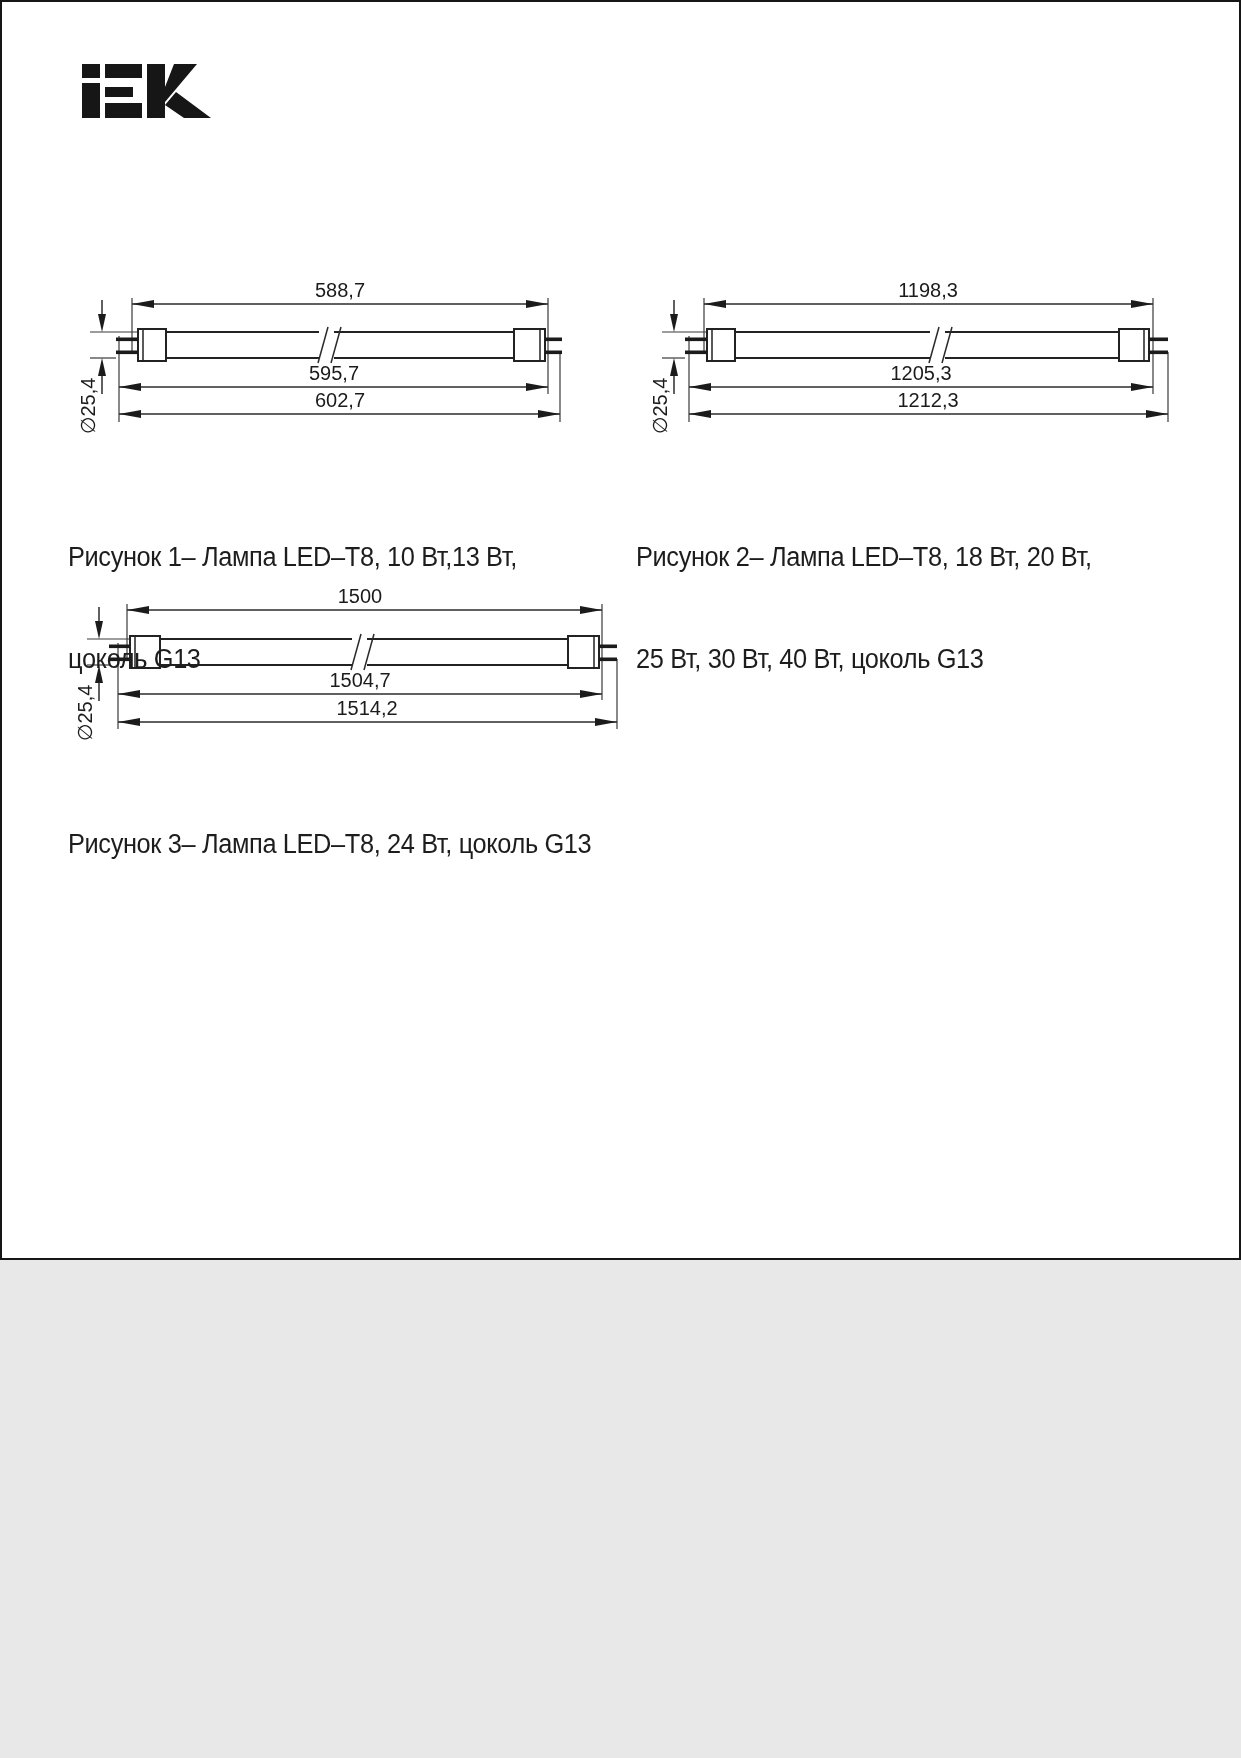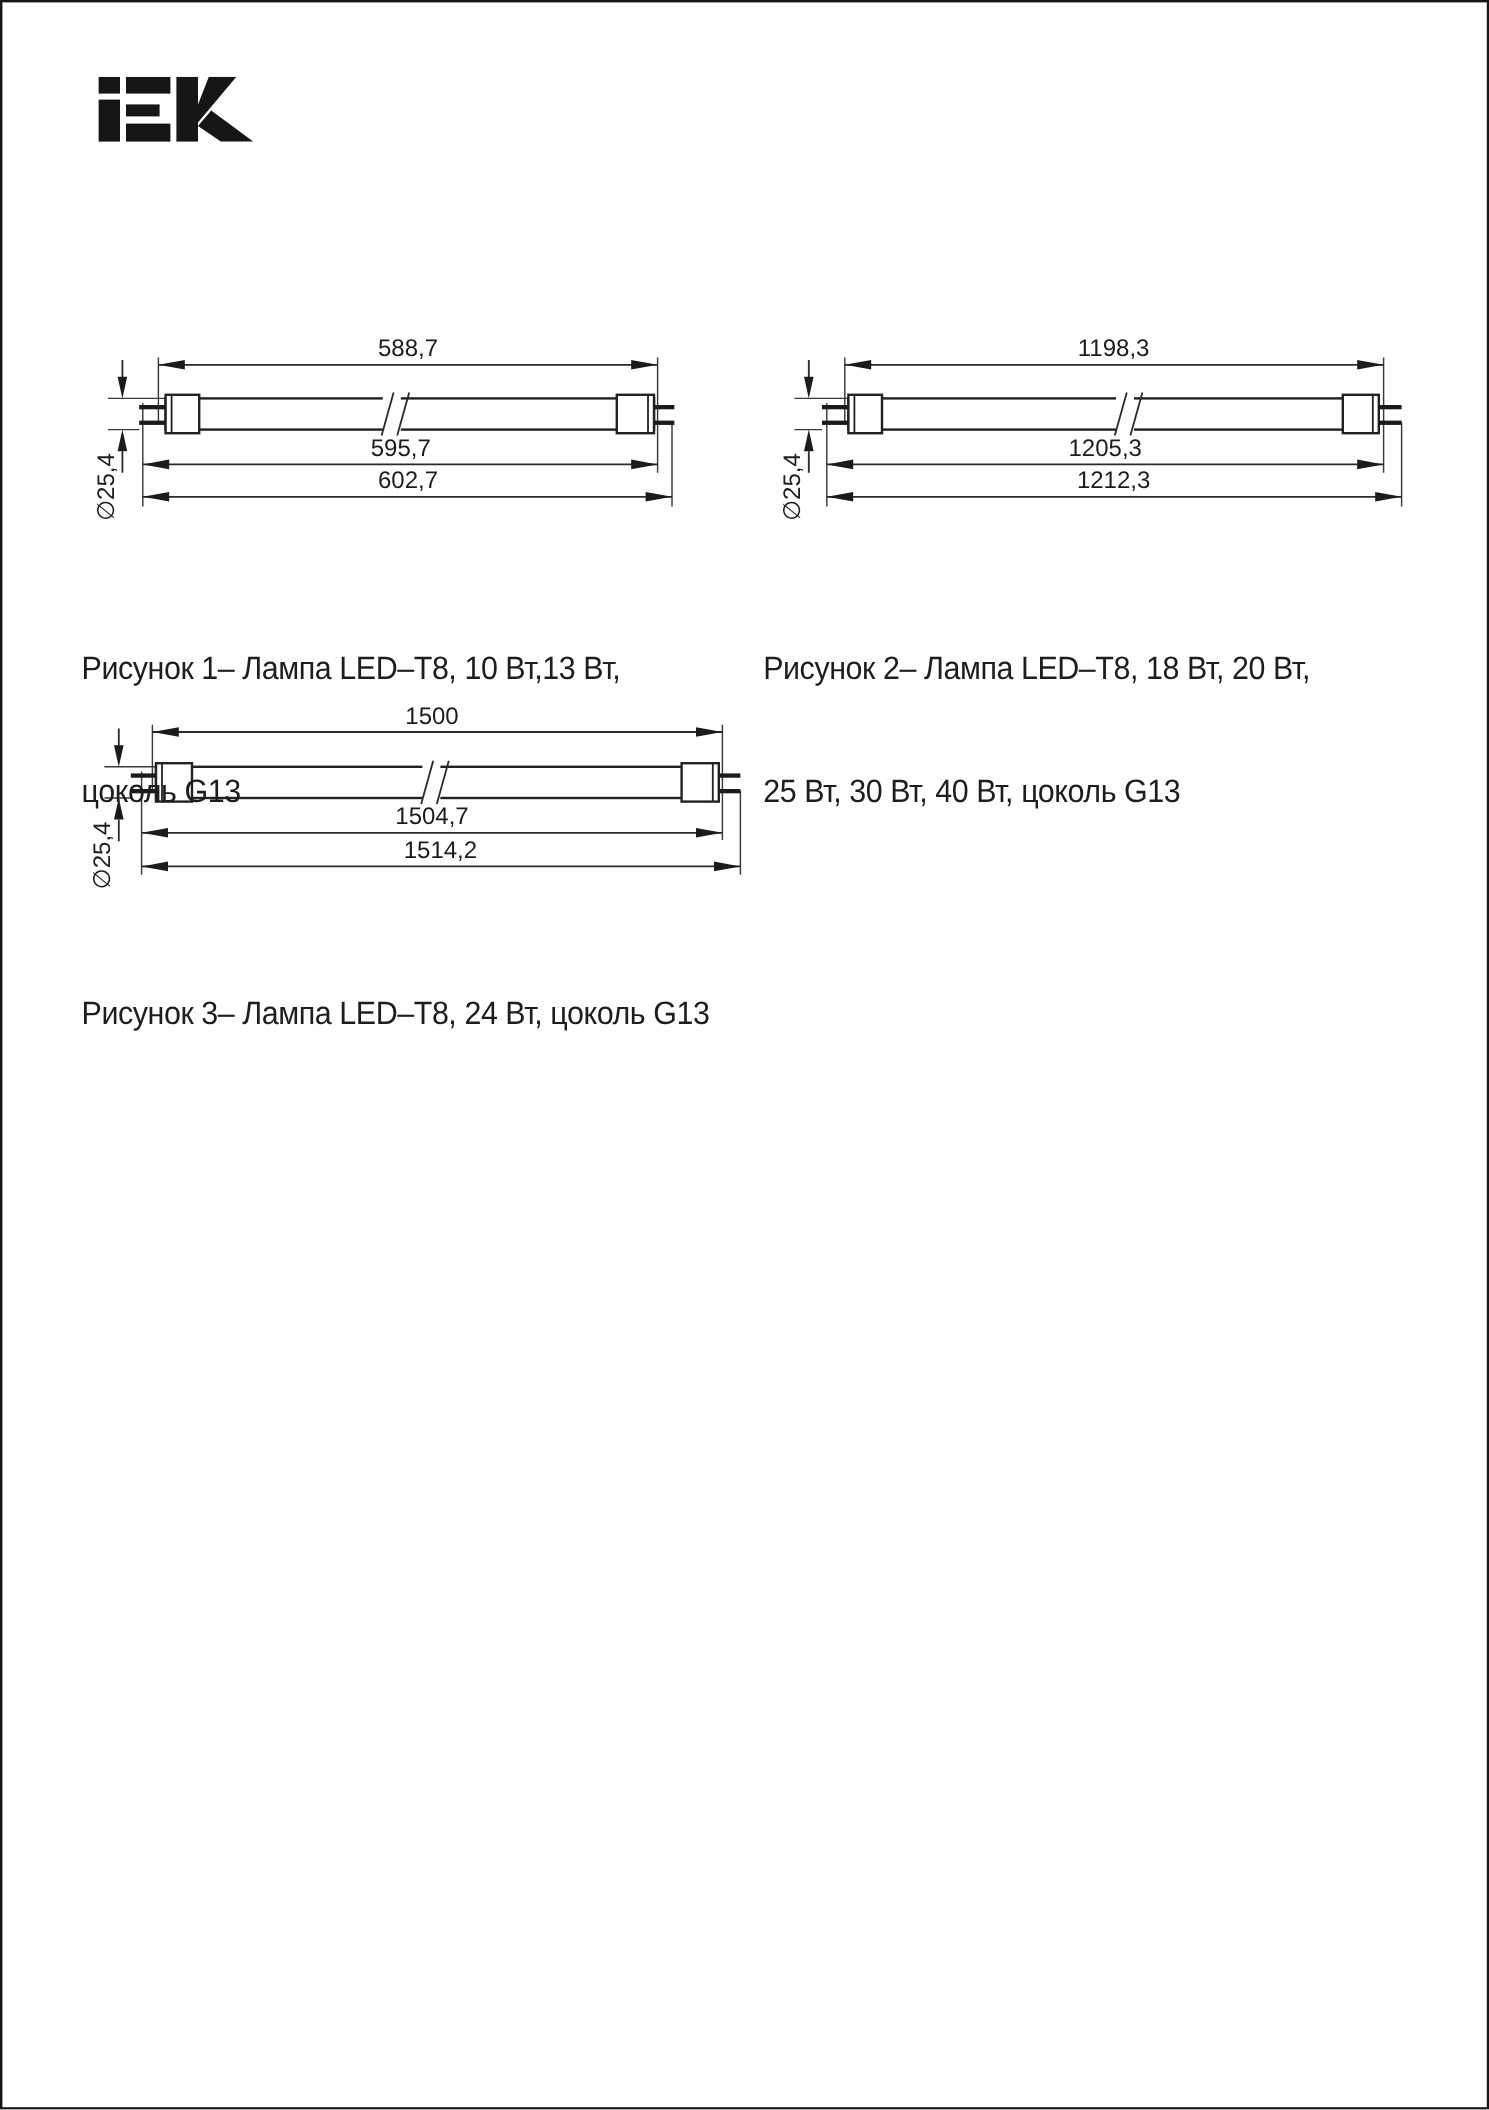--- a/index.html
+++ b/index.html
@@ -1,18 +1,18 @@
 <!DOCTYPE html>
 <html><head>
 <meta charset="utf-8">
 <style>
   html,body{margin:0;padding:0;background:#e8e8e8;}
   .page{
     position:relative;
-    width:1241px;height:1758px;
+    width:1241px;height:1260px;
     background:#ffffff;
     box-sizing:border-box;
     border:2px solid #161616;
     overflow:hidden;
     font-family:"Liberation Sans",sans-serif;
   }
   .logo-svg{position:absolute;left:80px;top:62px;}
   .fig-svg{position:absolute;}
   .fig-svg .thin{stroke:#3a3a3a;stroke-width:1.2;fill:none;}
   .fig-svg .dimline{stroke:#2b2b2b;stroke-width:1.5;fill:none;}

